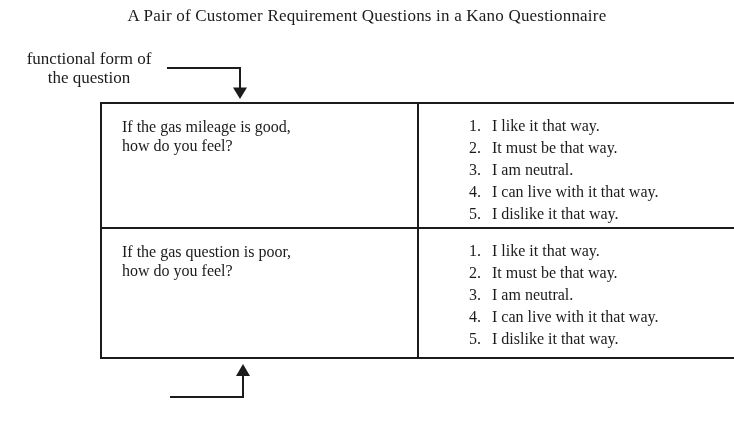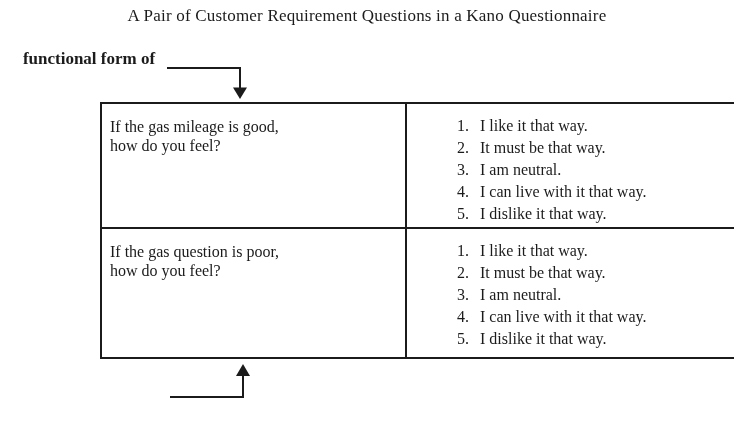--- a/index.html
+++ b/index.html
@@ -28,21 +28,20 @@
   .annotation {
     position: absolute;
     font-size: 17px;
     line-height: 19px;
     text-align: center;
   }
   .annotation.functional {
     left: 8px;
     top: 49px;
     width: 162px;
-    font-weight: bold;
   }
   .annotation.dysfunctional {
     left: 6px;
     top: 376px;
     width: 166px;
   }
   table.kano {
     position: absolute;
     left: 100px;
     top: 102px;
@@ -50,21 +49,21 @@
     border-collapse: collapse;
     table-layout: fixed;
   }
   table.kano td {
     border: 2px solid #1b1b1b;
     vertical-align: top;
     font-size: 16px;
   }
   td.qcell {
     width: 287px;
-    padding: 13px 8px 0 8px;
+    padding: 13px 8px 0 20px;
     line-height: 19px;
   }
   td.acell {
     width: 328px;
     padding: 11px 4px 0 50px;
     line-height: 22px;
   }
   tr.row-functional { height: 125px; }
   tr.row-dysfunctional { height: 130px; }
   .opt-num {
@@ -90,20 +89,21 @@
 </style>
 </head>
 <body>
 
 <div class="page">
 
   <div class="title">A Pair of Customer Requirement Questions in a Kano Questionnaire</div>
 
   <div class="annotation functional">
     <div>functional form of</div>
+    <div>the question</div>
   </div>
 
 
   <table class="kano">
     <tbody>
         <tr class="row-functional">
       <td class="qcell">
         <div>If the gas mileage is good,</div>
         <div>how do you feel?</div>
       </td>

